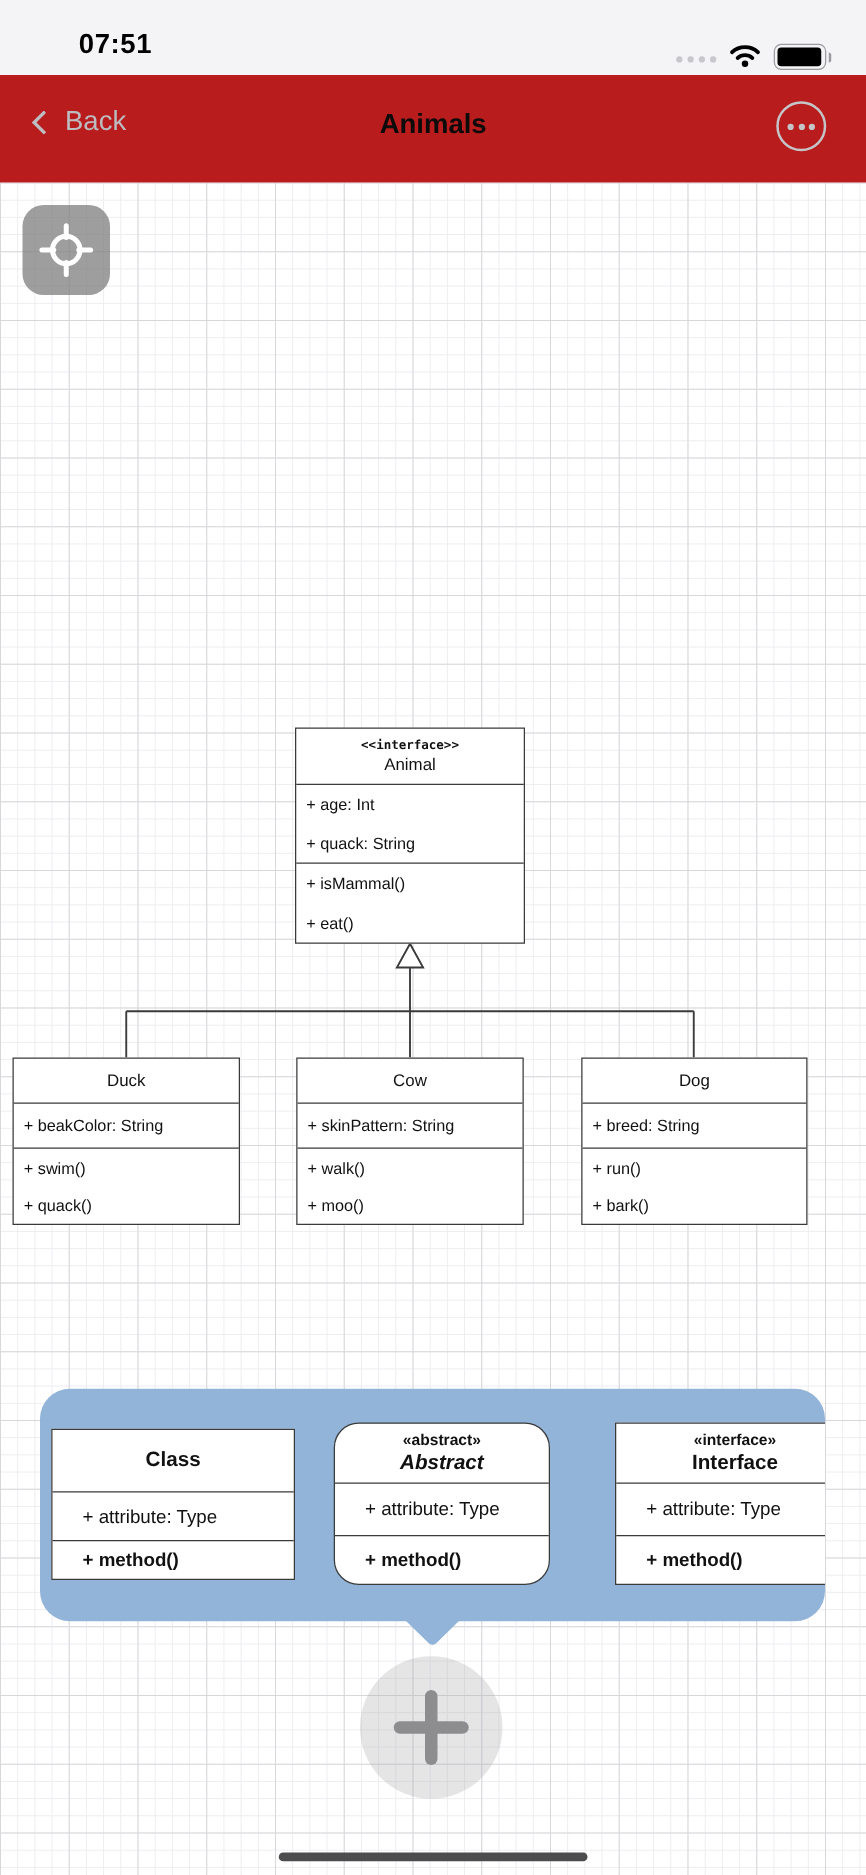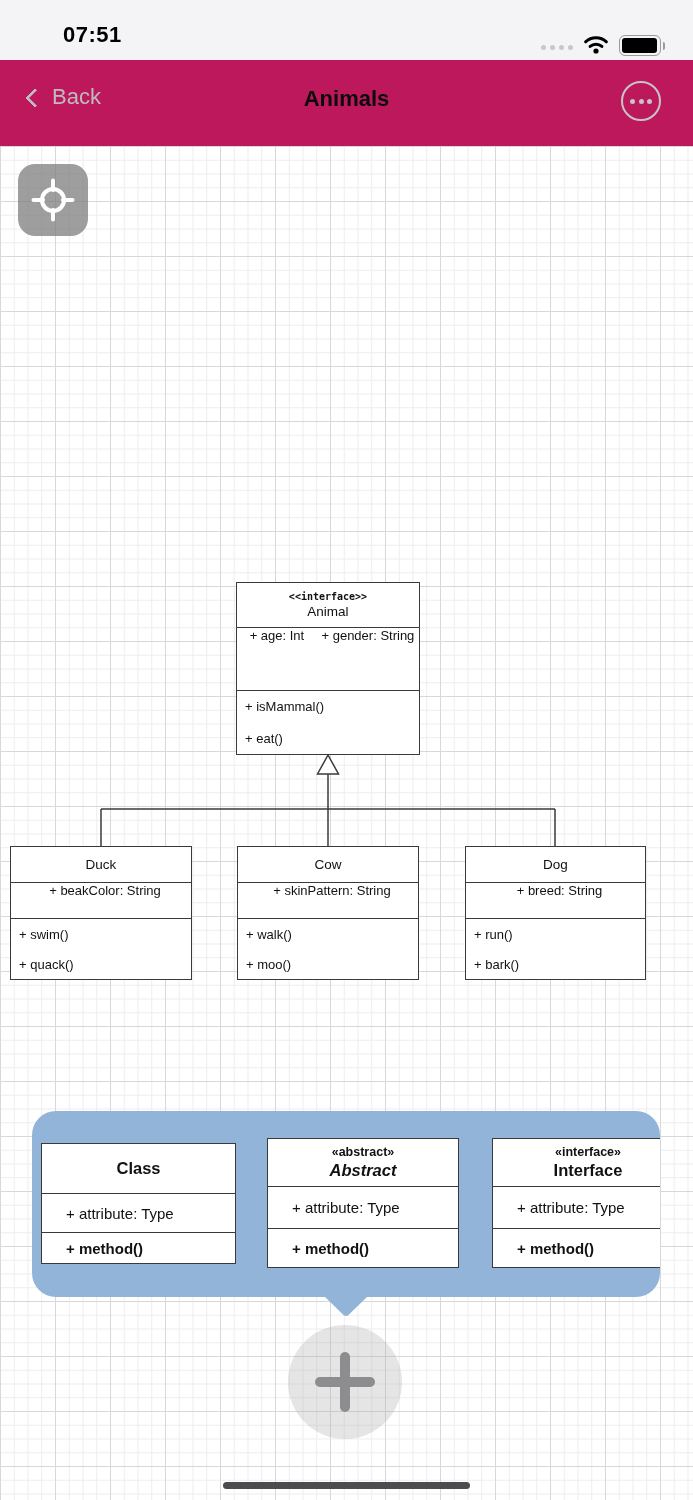--- a/index.html
+++ b/index.html
@@ -18,21 +18,21 @@
   .status-right { position:absolute; right:32px; top:33px; display:flex; align-items:center; gap:10px; }
   .cell-dots { display:flex; gap:4px; align-items:center; margin-top:6px; }
   .cell-dots span { width:5px; height:5px; border-radius:50%; background:#c7c7cc; }
   .wifi svg { display:block; }
   .battery { position:relative; width:42px; height:21px; margin-top:2px; }
   .battery .shell { position:absolute; inset:0; border:1.5px solid #9a9a9f; border-radius:6px; }
   .battery .fill { position:absolute; top:3px; bottom:3px; left:3px; right:4px; background:#000; border-radius:3px; }
   .battery .nub { position:absolute; right:-4px; top:6.5px; width:2.5px; height:8px; background:#9a9a9f; border-radius:0 2px 2px 0; }
 
   
-  .navbar { position:absolute; top:60px; left:0; width:693px; height:86px; background:#be185d; z-index:30; }
+  .navbar { position:absolute; top:60px; left:0; width:693px; height:86px; background:#b91c1c; z-index:30; }
   .back-btn { position:absolute; left:28px; top:24px; display:flex; align-items:center; gap:10px; color:#bcbcc1; }
   .chevron-left { width:14px; height:14px; border-left:3px solid #bcbcc1; border-bottom:3px solid #bcbcc1; transform:rotate(45deg); border-radius:1px; margin-top:2px; }
   .back-label { font-size:22px; }
   .nav-title { position:absolute; left:0; right:0; top:26px; text-align:center; font-size:22px; font-weight:bold; color:#0b0b0b; }
   .more-btn { position:absolute; right:32px; top:21px; width:40px; height:40px; border:2px solid #c5c5c9; border-radius:50%; display:flex; align-items:center; justify-content:center; gap:3.5px; background:transparent; }
   .more-btn i { width:5px; height:5px; border-radius:50%; background:#c5c5c9; }
 
   
   .canvas {
     position:absolute; top:146px; left:0; width:693px; height:1354px;
@@ -47,21 +47,21 @@
 
   .locate-btn { position:absolute; left:18px; top:18px; width:70px; height:72px; border-radius:17px; background:rgba(125,125,125,0.75); display:flex; align-items:center; justify-content:center; }
 
   .connectors { position:absolute; top:0; left:0; pointer-events:none; }
 
   
   .uml-box { position:absolute; background:#fff; border:1.5px solid #3a3a3a; display:flex; flex-direction:column; color:#111; }
   .uml-head { border-bottom:1.5px solid #3a3a3a; display:flex; flex-direction:column; align-items:center; justify-content:center; }
   .uml-stereo { font-family:"DejaVu Sans Mono",monospace; font-weight:bold; font-size:10px; line-height:13px; }
   .uml-name { font-weight:normal; font-size:13.5px; line-height:17px; }
-  .uml-attrs { border-bottom:1.5px solid #3a3a3a; display:flex; flex-direction:row; justify-content:space-around; }
+  .uml-attrs { border-bottom:1.5px solid #3a3a3a; display:flex; flex-direction:column; justify-content:space-around; }
   .uml-methods { display:flex; flex-direction:column; justify-content:space-around; flex:1; }
   .uml-row { font-size:13px; padding-left:8px; }
 
   #box-animal { left:236px; top:436px; width:184px; height:173px; }
   #box-animal .uml-head { height:45px; }
   #box-animal .uml-attrs { height:63px; }
   #box-duck { left:10px;  top:700px; width:182px; height:134px; }
   #box-cow  { left:237px; top:700px; width:182px; height:134px; }
   #box-dog  { left:465px; top:700px; width:181px; height:134px; }
   .child-box .uml-head { height:36px; }
@@ -74,21 +74,21 @@
   .tpl-head { border-bottom:1.5px solid #3a3a3a; display:flex; flex-direction:column; align-items:center; justify-content:center; }
   .tpl-stereo { font-size:12.5px; font-weight:bold; line-height:15px; }
   .tpl-name { font-size:16.5px; font-weight:bold; line-height:21px; }
   .tpl-name.italic { font-style:italic; }
   .tpl-attrs { border-bottom:1.5px solid #3a3a3a; display:flex; align-items:center; }
   .tpl-methods { flex:1; display:flex; align-items:center;font-weight:bold; }
   .tpl-row { font-size:15px; padding-left:24px; }
   #tpl-class { left:9px; top:32px; width:195px; height:121px; }
   #tpl-class .tpl-head { height:50px; }
   #tpl-class .tpl-attrs { height:39px; }
-  #tpl-abstract { left:235px; top:27px; width:192px; height:130px; }
+  #tpl-abstract { left:235px; top:27px; width:173px; height:130px;border-radius:20px; }
   #tpl-interface { left:460px; top:27px; width:192px; height:130px; }
   .tall-head .tpl-head { height:48px; }
   .tall-head .tpl-attrs { height:42px; }
 
   
   .add-btn { position:absolute; left:288px; top:1179px; width:114px; height:114px; border-radius:50%; background:rgba(168,168,172,0.30); display:flex; align-items:center; justify-content:center; }
   .home-indicator { position:absolute; left:223px; top:1336px; width:247px; height:7px; border-radius:4px; background:#4c4c4e; }
 </style>
 </head>
 <body>
@@ -150,21 +150,21 @@
     <line x1="555" y1="663" x2="555" y2="700" stroke="#3a3a3a" stroke-width="1.5"></line>
   </svg>
 
   <div class="uml-box" id="box-animal">
     <div class="uml-head">
       <div class="uml-stereo">&lt;&lt;interface&gt;&gt;</div>
       <div class="uml-name">Animal</div>
     </div>
     <div class="uml-attrs">
       <div class="uml-row">+ age: Int</div>
-      <div class="uml-row">+ gender: String</div>
+      <div class="uml-row">+ quack: String</div>
     </div>
     <div class="uml-methods">
       <div class="uml-row">+ isMammal()</div>
       <div class="uml-row">+ eat()</div>
     </div>
   </div>
 
   <div class="uml-box child-box" id="box-duck">
     <div class="uml-head">
         <div class="uml-name">Duck</div>

